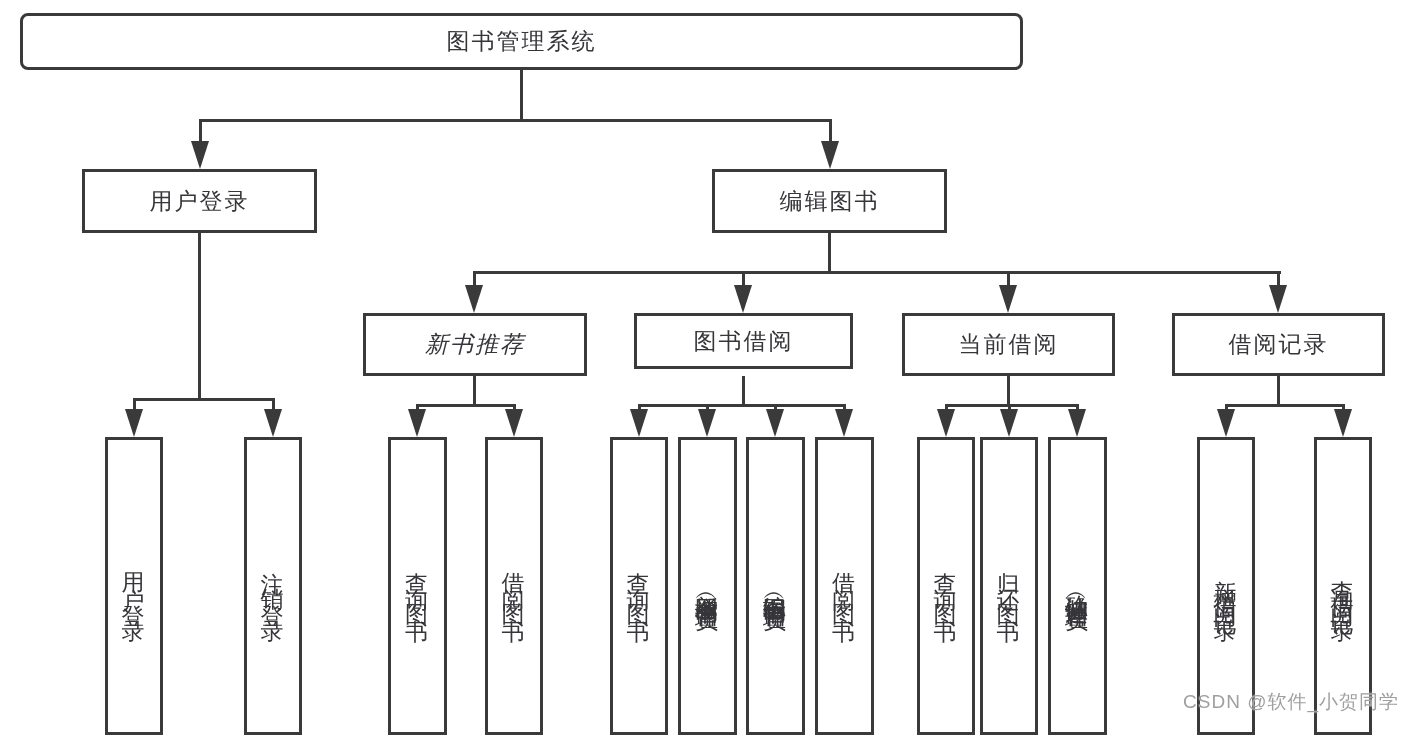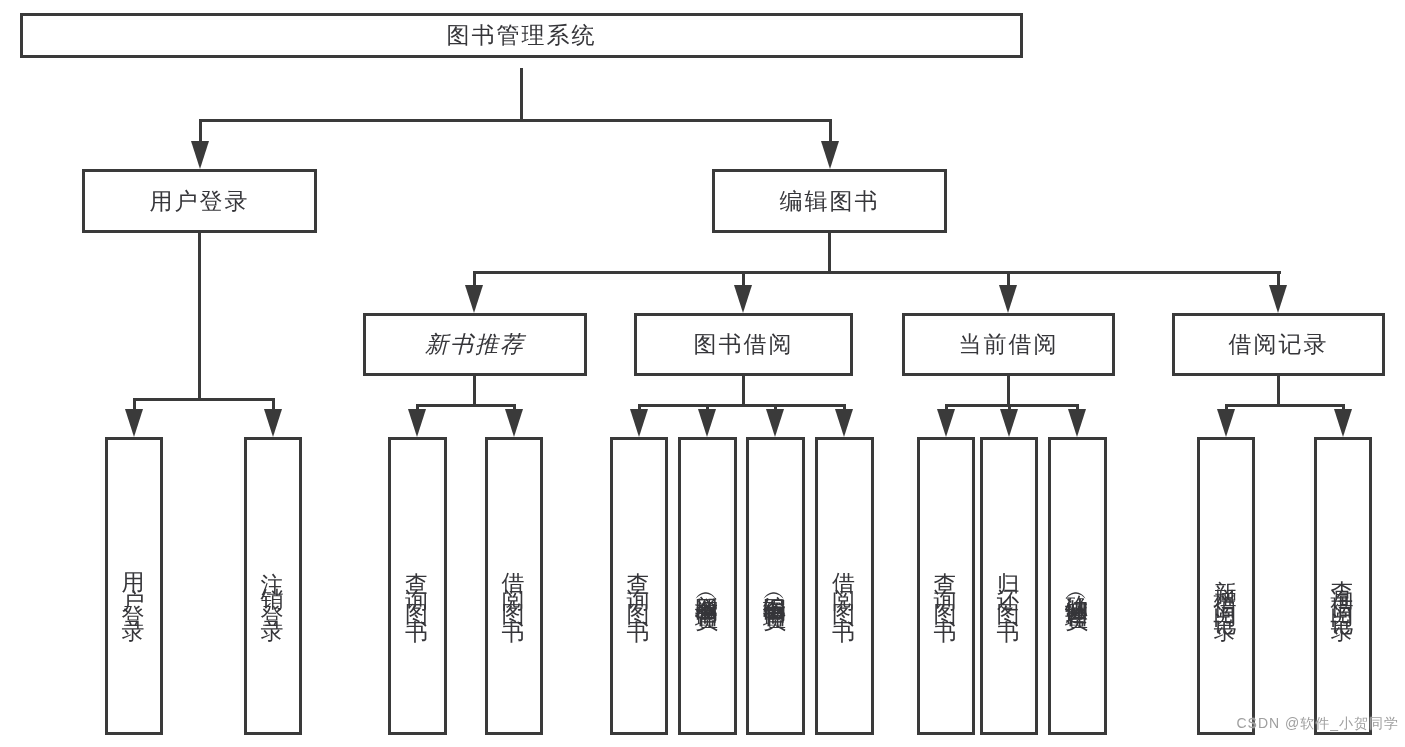--- a/index.html
+++ b/index.html
@@ -21,30 +21,30 @@
   .leaf.v9{letter-spacing:2px;}
   .hline,.vline{position:absolute;background:#3a3a3a;}
   .hline{height:3px;}
   .vline{width:3px;}
   .head{
     position:absolute;width:0;height:0;
     border-left:9px solid transparent;border-right:9px solid transparent;
     border-top:28px solid #3a3a3a;
   }
   .watermark{
-    position:absolute;top:715px;right:6px;font-size:14px;letter-spacing:1px;
+    position:absolute;top:689px;right:6px;font-size:19px;letter-spacing:1px;
     color:#9f9f9f;text-shadow:0 0 2px #ffffff;
   }
 </style>
 </head>
 <body>
 
 <div class="canvas">
 
-  <div class="box" style="left:20px;top:13px;width:1003px;height:45px;">图书管理系统</div>
+  <div class="box" style="left:20px;top:13px;width:1003px;height:57px;border-radius:8px;">图书管理系统</div>
 
   <div class="vline" style="left:520px;top:68px;height:54px;"></div>
   <div class="hline" style="left:199px;top:119px;width:633px;"></div>
   <div class="vline" style="left:199px;top:119px;height:30px;"></div>
   <div class="head" style="left:191px;top:141px;"></div>
   <div class="vline" style="left:829px;top:119px;height:30px;"></div>
   <div class="head" style="left:821px;top:141px;"></div>
 
   <div class="box" style="left:82px;top:169px;width:235px;height:64px;">用户登录</div>
   <div class="box" style="left:712px;top:169px;width:235px;height:64px;">编辑图书</div>
@@ -61,21 +61,21 @@
   <div class="vline" style="left:473px;top:271px;height:18px;"></div>
   <div class="head" style="left:465px;top:285px;"></div>
   <div class="vline" style="left:742px;top:271px;height:18px;"></div>
   <div class="head" style="left:734px;top:285px;"></div>
   <div class="vline" style="left:1007px;top:271px;height:18px;"></div>
   <div class="head" style="left:999px;top:285px;"></div>
   <div class="vline" style="left:1277px;top:271px;height:18px;"></div>
   <div class="head" style="left:1269px;top:285px;"></div>
 
   <div class="box" style="left:363px;top:313px;width:224px;height:63px;font-style:italic;">新书推荐</div>
-  <div class="box" style="left:634px;top:313px;width:219px;height:63px;">图书借阅</div>
+  <div class="box" style="left:634px;top:313px;width:219px;height:56px;">图书借阅</div>
   <div class="box" style="left:902px;top:313px;width:213px;height:63px;">当前借阅</div>
   <div class="box" style="left:1172px;top:313px;width:213px;height:63px;">借阅记录</div>
 
   <div class="vline" style="left:473px;top:376px;height:31px;"></div>
   <div class="hline" style="left:416px;top:404px;width:100px;"></div>
   <div class="vline" style="left:416px;top:404px;height:12px;"></div>
   <div class="head" style="left:408px;top:409px;"></div>
   <div class="vline" style="left:513px;top:404px;height:12px;"></div>
   <div class="head" style="left:505px;top:409px;"></div>
 

